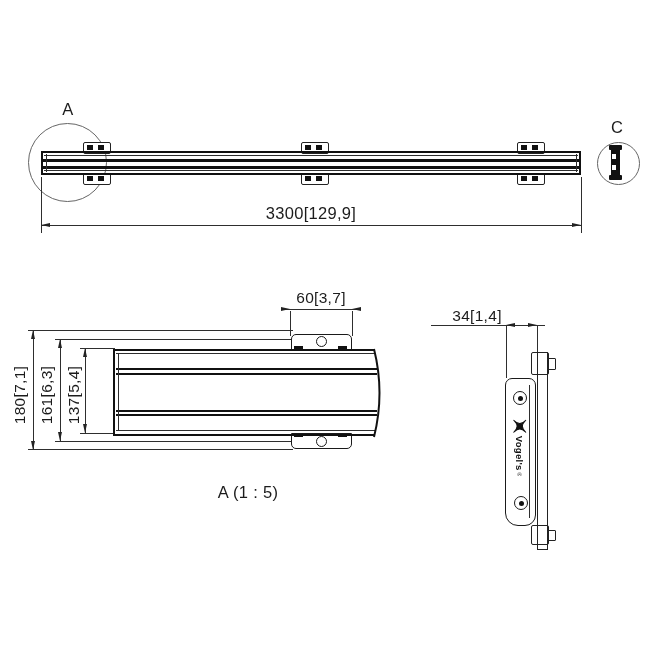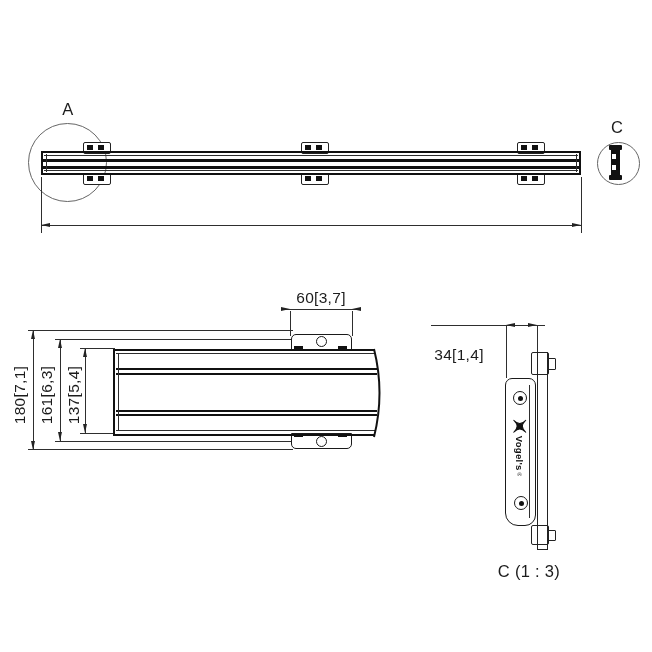--- a/index.html
+++ b/index.html
@@ -66,20 +66,21 @@
   <div class="ln thick" style="left:43px;top:166px;width:536px;height:2.5px;"></div>
   <div class="ln" style="left:44px;top:170px;width:534px;height:1px;"></div>
   <div class="ln" style="left:45.5px;top:154px;width:1px;height:18px;"></div>
   <div class="ln" style="left:576px;top:154px;width:1px;height:18px;"></div>
 
   <div class="ln" style="left:41px;top:177px;width:1px;height:56px;"></div>
   <div class="ln" style="left:581px;top:177px;width:1px;height:56px;"></div>
   <div class="ln" style="left:41px;top:225px;width:540px;height:1px;"></div>
   <div class="ar ar-l" style="left:41px;top:222.5px;"></div>
   <div class="ar ar-r" style="left:572px;top:222.5px;"></div>
+  <div class="dim big" style="left:249px;top:204px;width:124px;">3300[129,9]</div>
 
   <div class="dim big" style="left:609px;top:118px;width:16px;">C</div>
   <div class="circ" style="left:597px;top:142px;width:41px;height:41px;"></div>
   <div class="blk" style="left:609px;top:145px;width:13px;height:5px;border-radius:1px;"></div>
   <div class="blk" style="left:609px;top:175px;width:13px;height:5px;border-radius:1px;"></div>
   <div class="blk" style="left:611px;top:147px;width:9px;height:31px;"></div>
   <div class="wht" style="left:611.5px;top:153.5px;width:4.5px;height:5px;"></div>
   <div class="wht" style="left:611.5px;top:164.5px;width:4.5px;height:5px;"></div>
 
   <div class="dim rotdim" style="left:-15px;top:386px;width:70px;">180[7,1]</div>
@@ -126,22 +127,23 @@
     <path d="M4 2 Q15 46 4 90" stroke="#111" stroke-width="2" fill="none"></path>
   </svg>
 
   <div class="ln" style="left:290px;top:311px;width:1px;height:25px;"></div>
   <div class="ln" style="left:352px;top:311px;width:1px;height:25px;"></div>
   <div class="ln" style="left:283px;top:309px;width:76px;height:1px;"></div>
   <div class="ar ar-r" style="left:281px;top:306.5px;"></div>
   <div class="ar ar-l" style="left:352px;top:306.5px;"></div>
   <div class="dim" style="left:291px;top:289px;width:60px;">60[3,7]</div>
 
+  <div class="dim big" style="left:200px;top:483px;width:96px;">A (1 : 5)</div>
 
-  <div class="dim" style="left:429px;top:307px;width:60px;margin-top:39px;">34[1,4]</div>
+  <div class="dim" style="left:447px;top:307px;width:60px;">34[1,4]</div>
   <div class="ln" style="left:431px;top:325px;width:114px;height:1px;"></div>
   <div class="ar ar-l" style="left:506px;top:322.5px;"></div>
   <div class="ar ar-r" style="left:528px;top:322.5px;"></div>
   <div class="ln" style="left:506px;top:326px;width:1px;height:52px;"></div>
   <div class="ln" style="left:537px;top:326px;width:1px;height:26px;"></div>
 
   <div class="outline" style="left:537px;top:352px;width:9px;height:196px;"></div>
   <div class="outline" style="left:531px;top:352px;width:15.5px;height:21px;border-radius:2px;"></div>
   <div class="outline" style="left:547px;top:357.5px;width:6.5px;height:10.5px;border-radius:1px;"></div>
   <div class="outline" style="left:531px;top:525px;width:15.5px;height:18px;border-radius:2px;"></div>
@@ -158,15 +160,14 @@
   <div id="logo-wrap">
     <div id="logo-rot">
       <svg width="15" height="15" viewBox="0 0 20 20">
         <path d="M2 2 C8 8,12 8,18 2 C12 8,12 12,18 18 C12 12,8 12,2 18 C8 12,8 8,2 2 Z" fill="#111" stroke="#111" stroke-width="1.4" stroke-linejoin="round"></path>
       </svg>
       <span id="logo-text">Vogel's</span>
         <span id="logo-reg">®</span>
     </div>
   </div>
 
-  <div class="dim big" style="left:481px;top:562px;width:96px;">C (1 : 3)</div>
 
 </div>
 
 </body></html>

